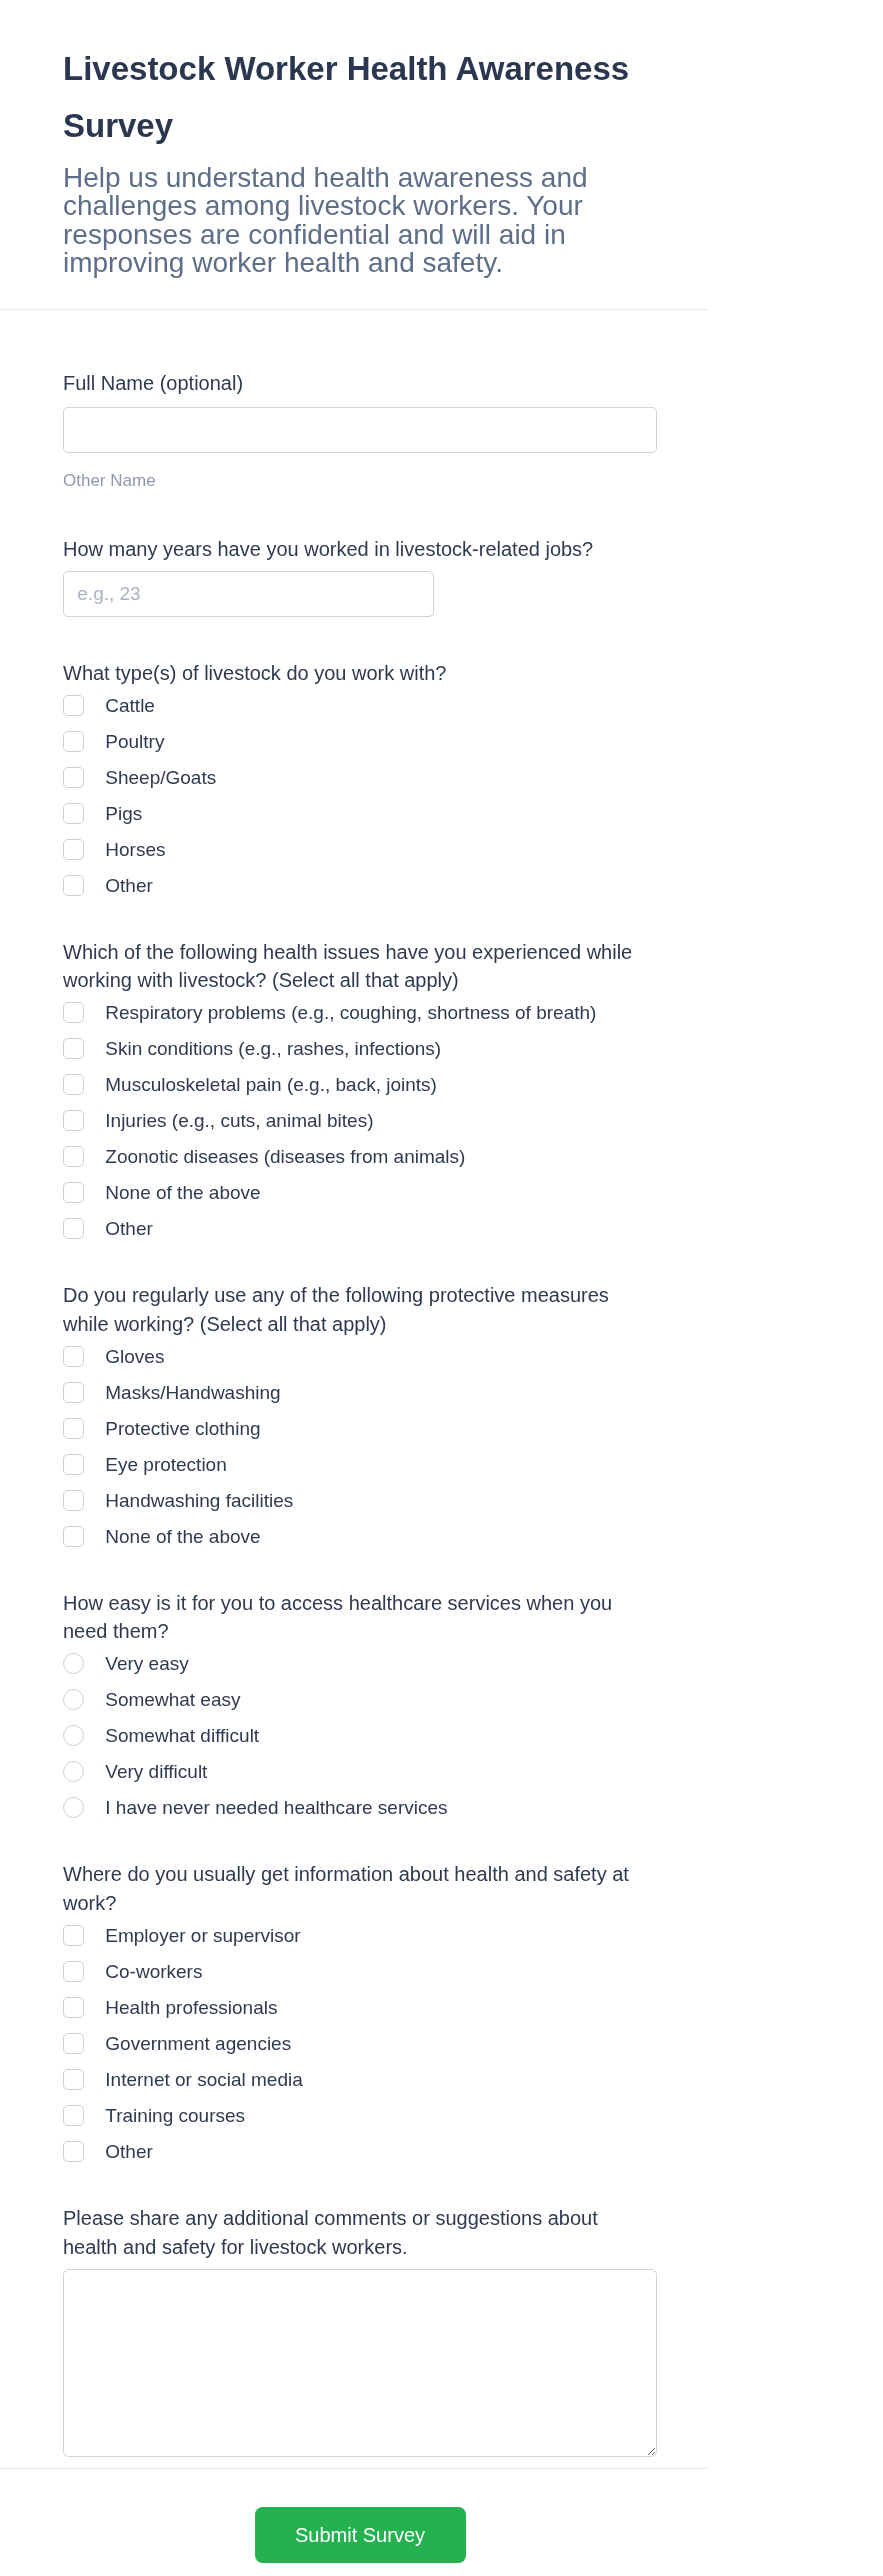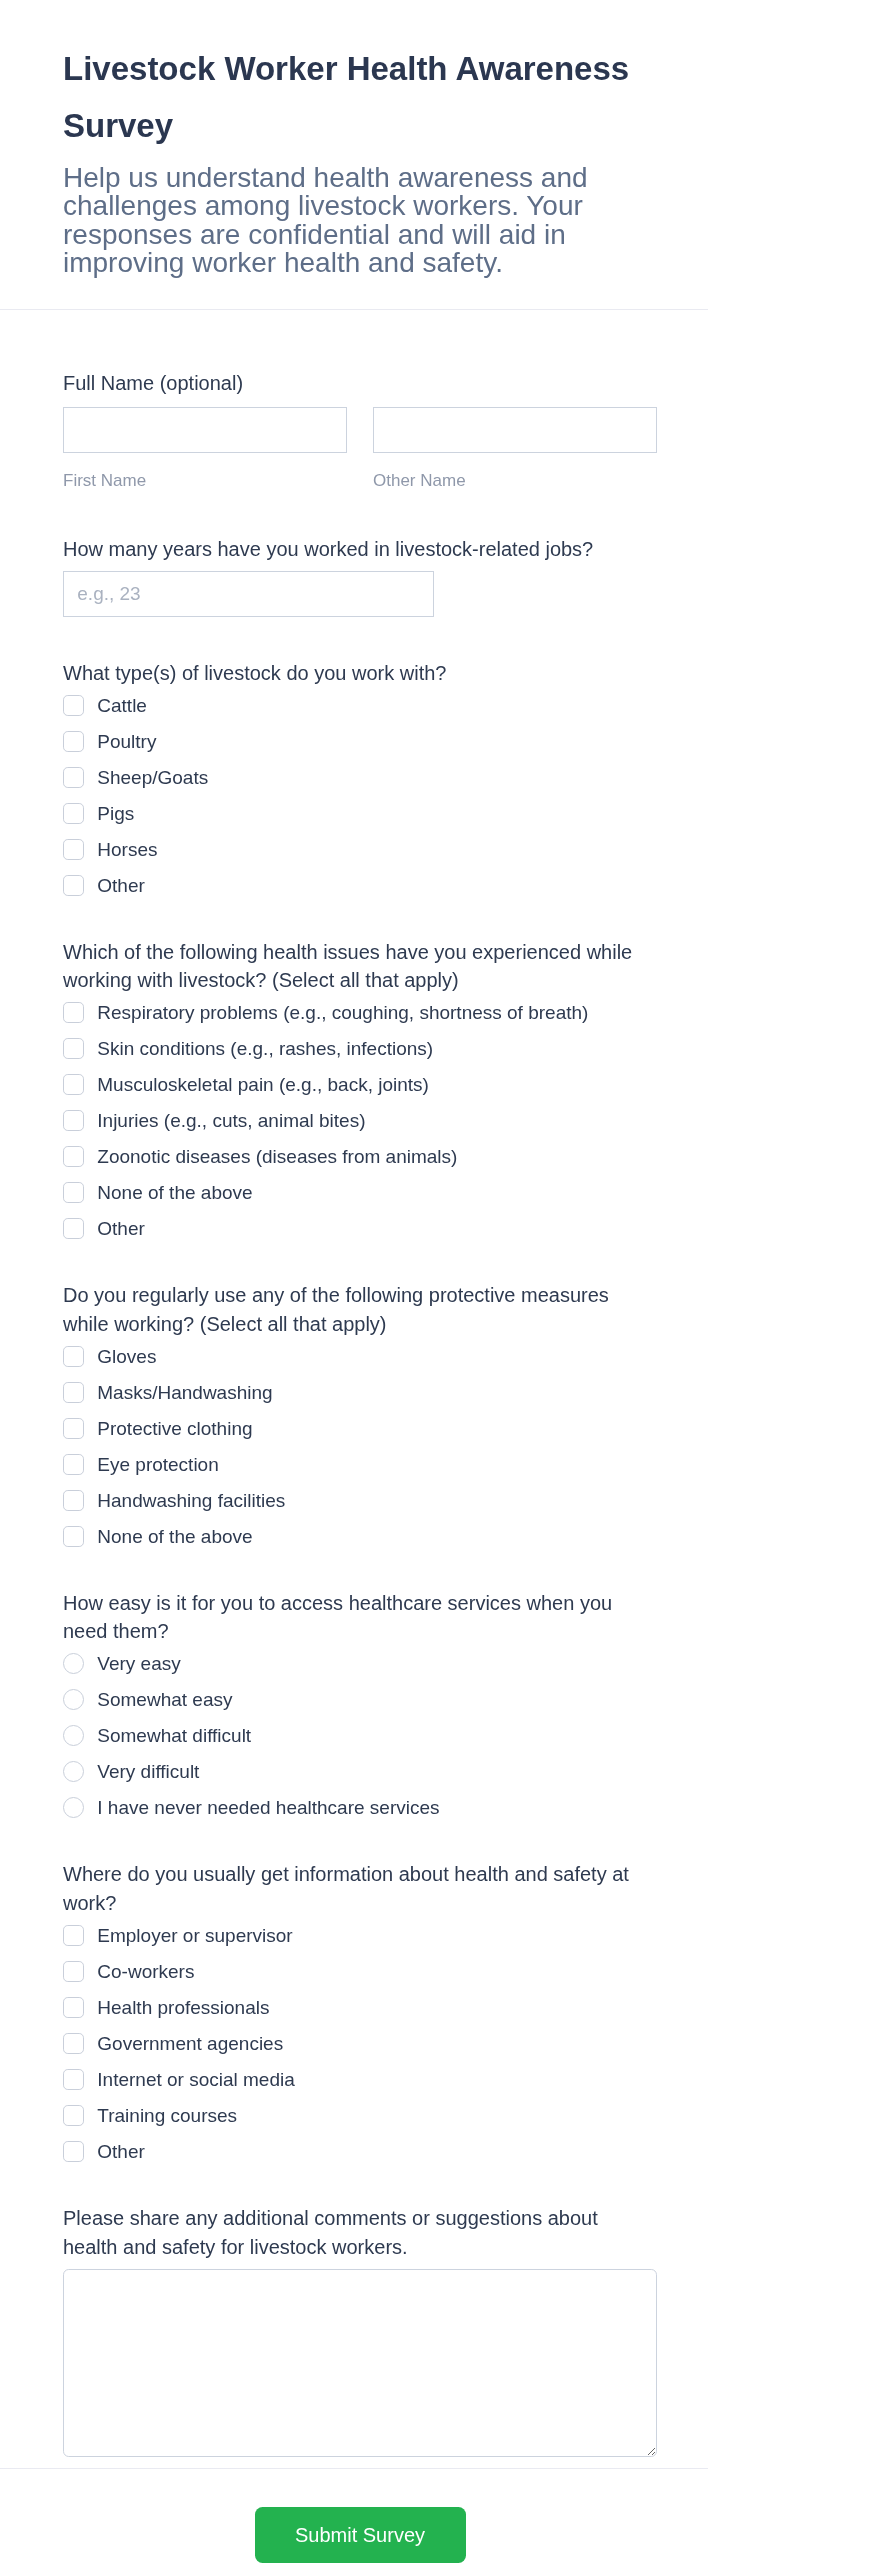--- a/index.html
+++ b/index.html
@@ -38,41 +38,42 @@
     color: #2e3a50;
     font-weight: 400;
   }
   .name-row { display: flex; gap: 26px; margin-top: 9.5px; }
   .name-col { flex: 1 1 0; }
   .text-input {
     box-sizing: border-box;
     width: 100%;
     height: 46px;
     border: 1px solid #ccd3de;
-    border-radius: 0;
+    border-radius: 5px;
     padding: 0 13.3px;
     font-family: "Liberation Sans", sans-serif;
     font-size: 19px;
     color: #2e3a50;
     background: #ffffff;
     outline: none;
   }
   .text-input::placeholder { color: #aab2c0; }
   .sublabel {
     margin-top: 15px;
     font-size: 17px;
     line-height: 25px;
     color: #8f98aa;
   }
   .years-input { width: 371px; margin-top: 7.6px; }
   .options { margin-top: 7.6px; }
   .option-row {
     display: flex;
     align-items: center;
     margin-bottom: 15px;
+    gap: 8px;
   }
   .option-row:last-child { margin-bottom: 0; }
   .cbox, .rbtn {
     appearance: none;
     -webkit-appearance: none;
     box-sizing: border-box;
     width: 21px;
     height: 21px;
     margin: 0;
     flex: 0 0 21px;
@@ -134,24 +135,20 @@
 
   <hr class="divider">
 
   <form class="content">
 
     <div class="qblock">
       <div class="qlabel">Full Name (optional)</div>
       <div class="name-row">
         <div class="name-col">
           <input type="text" class="text-input" style="">
-          <div class="sublabel">First Name</div>
-        </div>
-        <div class="name-col">
-          <input type="text" class="text-input" style="">
           <div class="sublabel">Other Name</div>
         </div>
       </div>
     </div>
 
     <div class="qblock">
       <div class="qlabel">How many years have you worked in livestock-related jobs?</div>
       <input type="text" class="text-input years-input" placeholder="e.g., 23" style="">
     </div>
 

